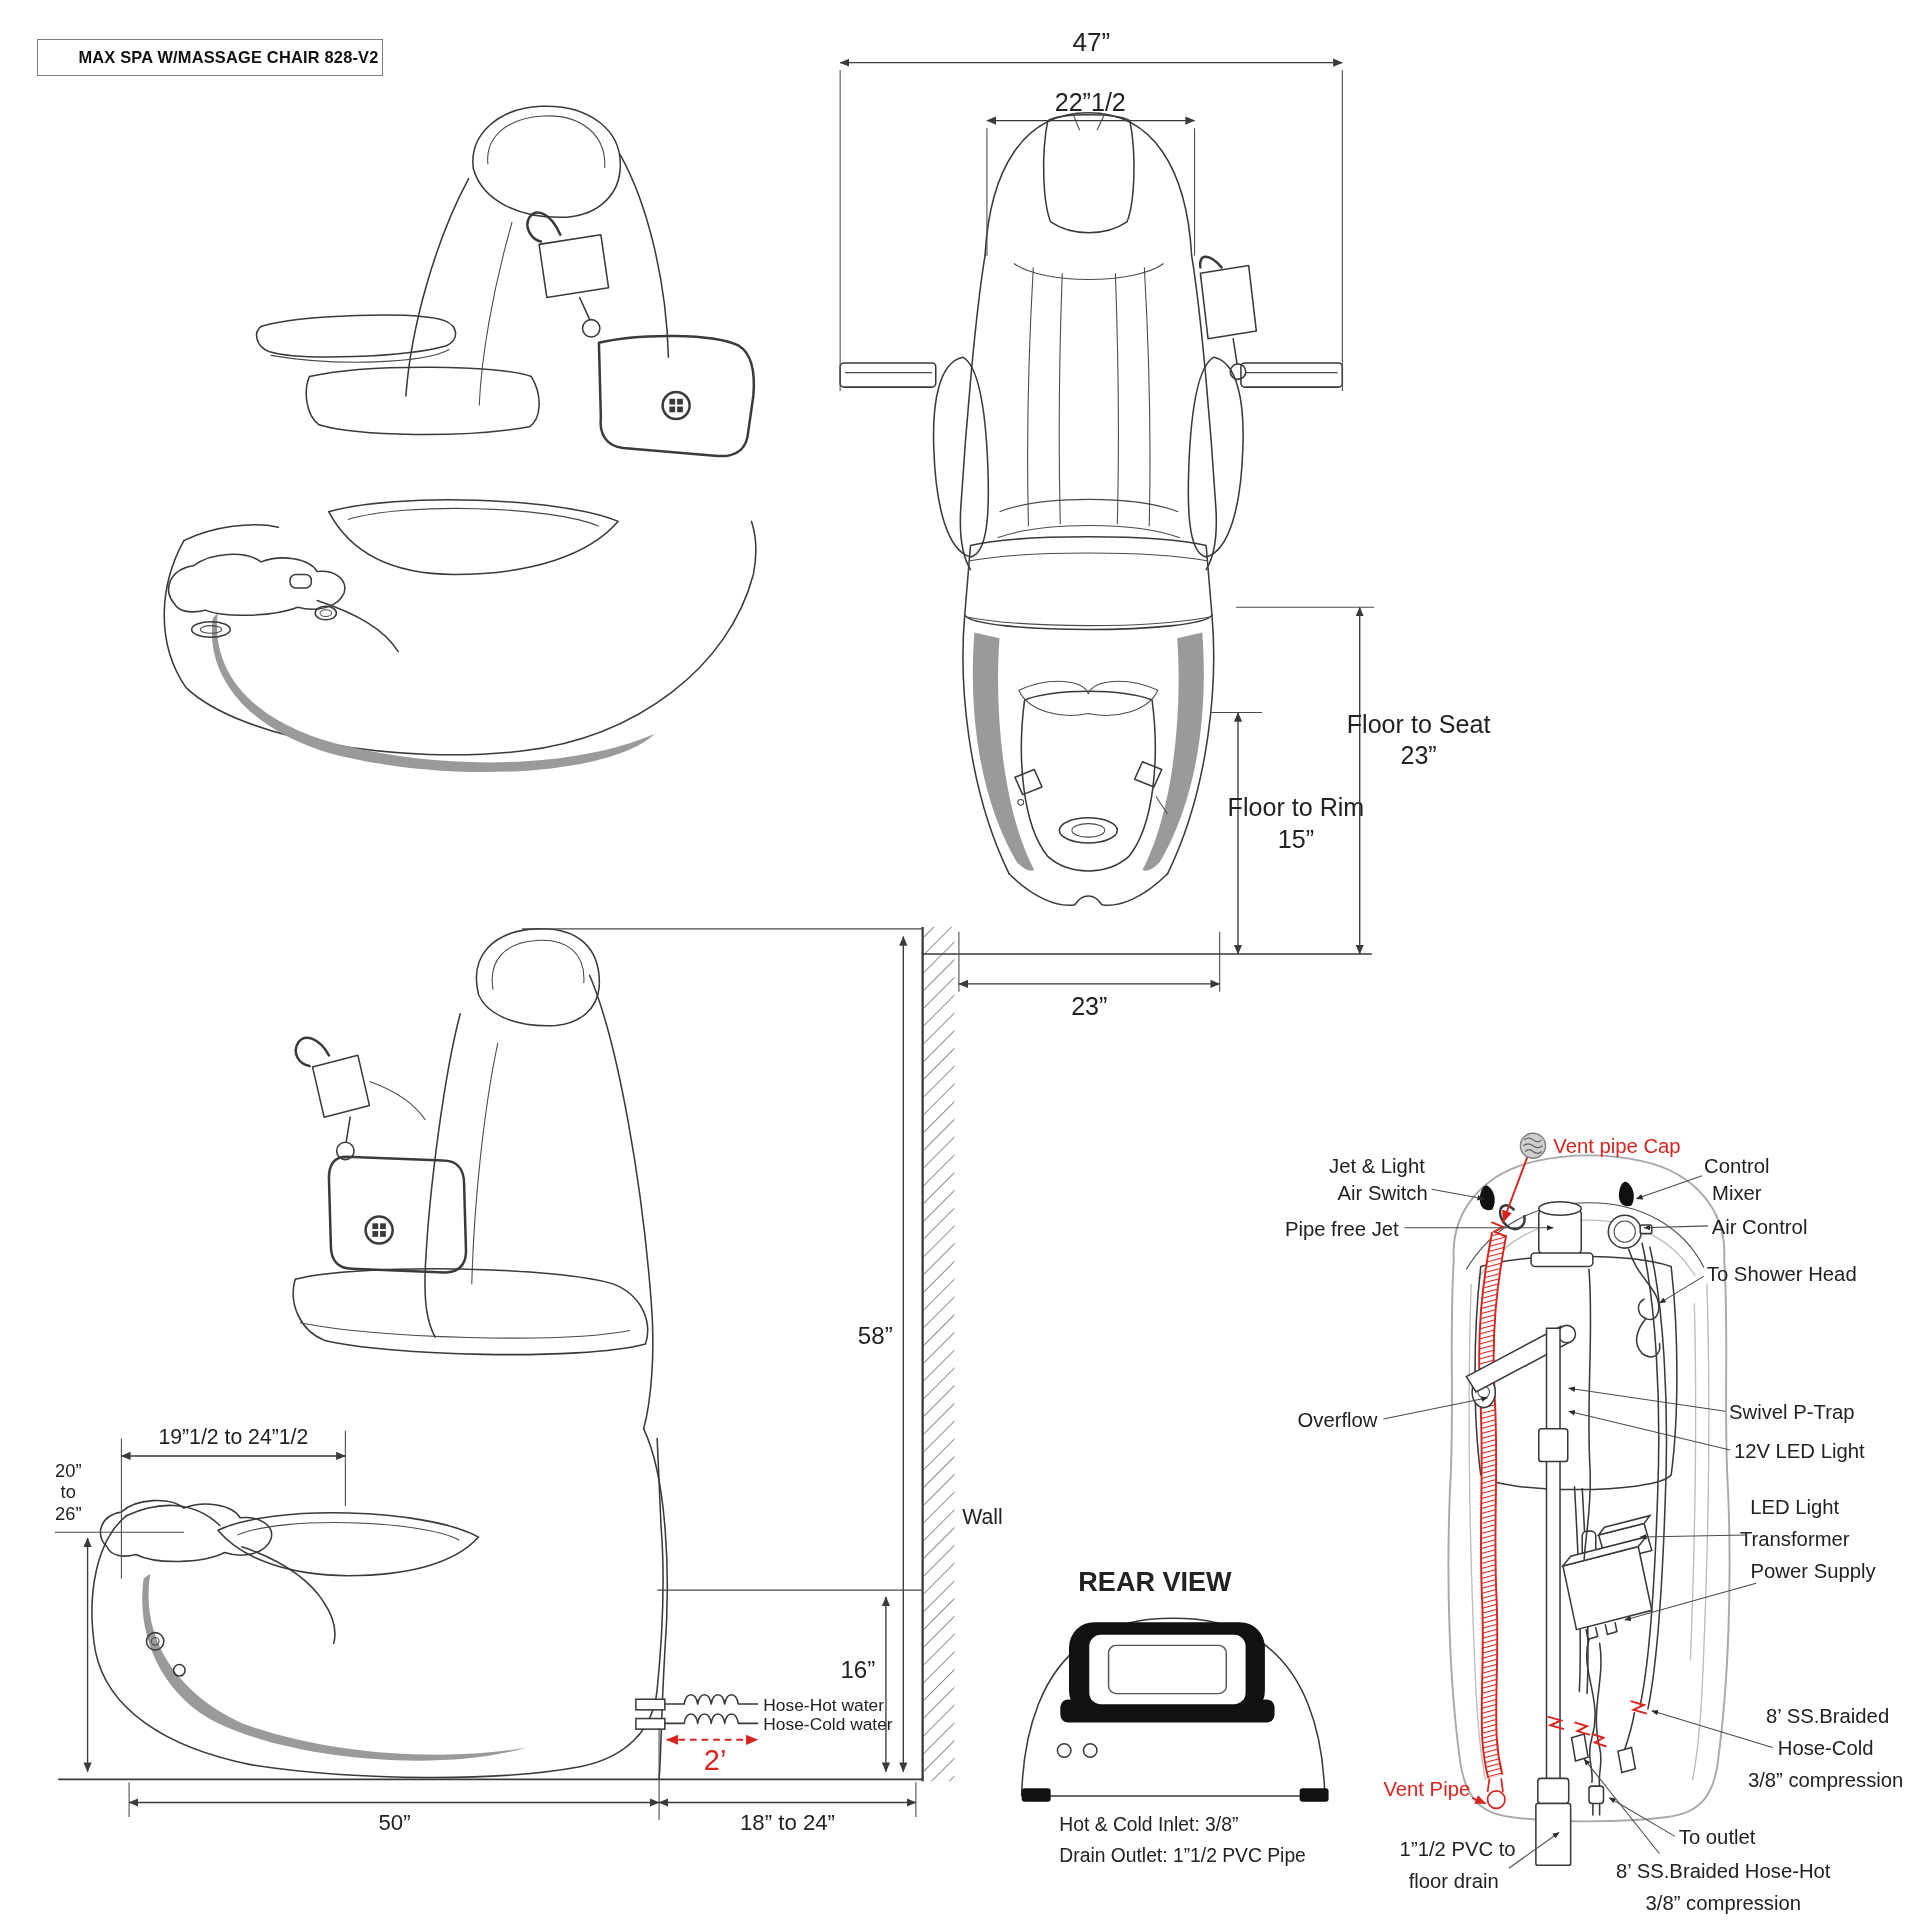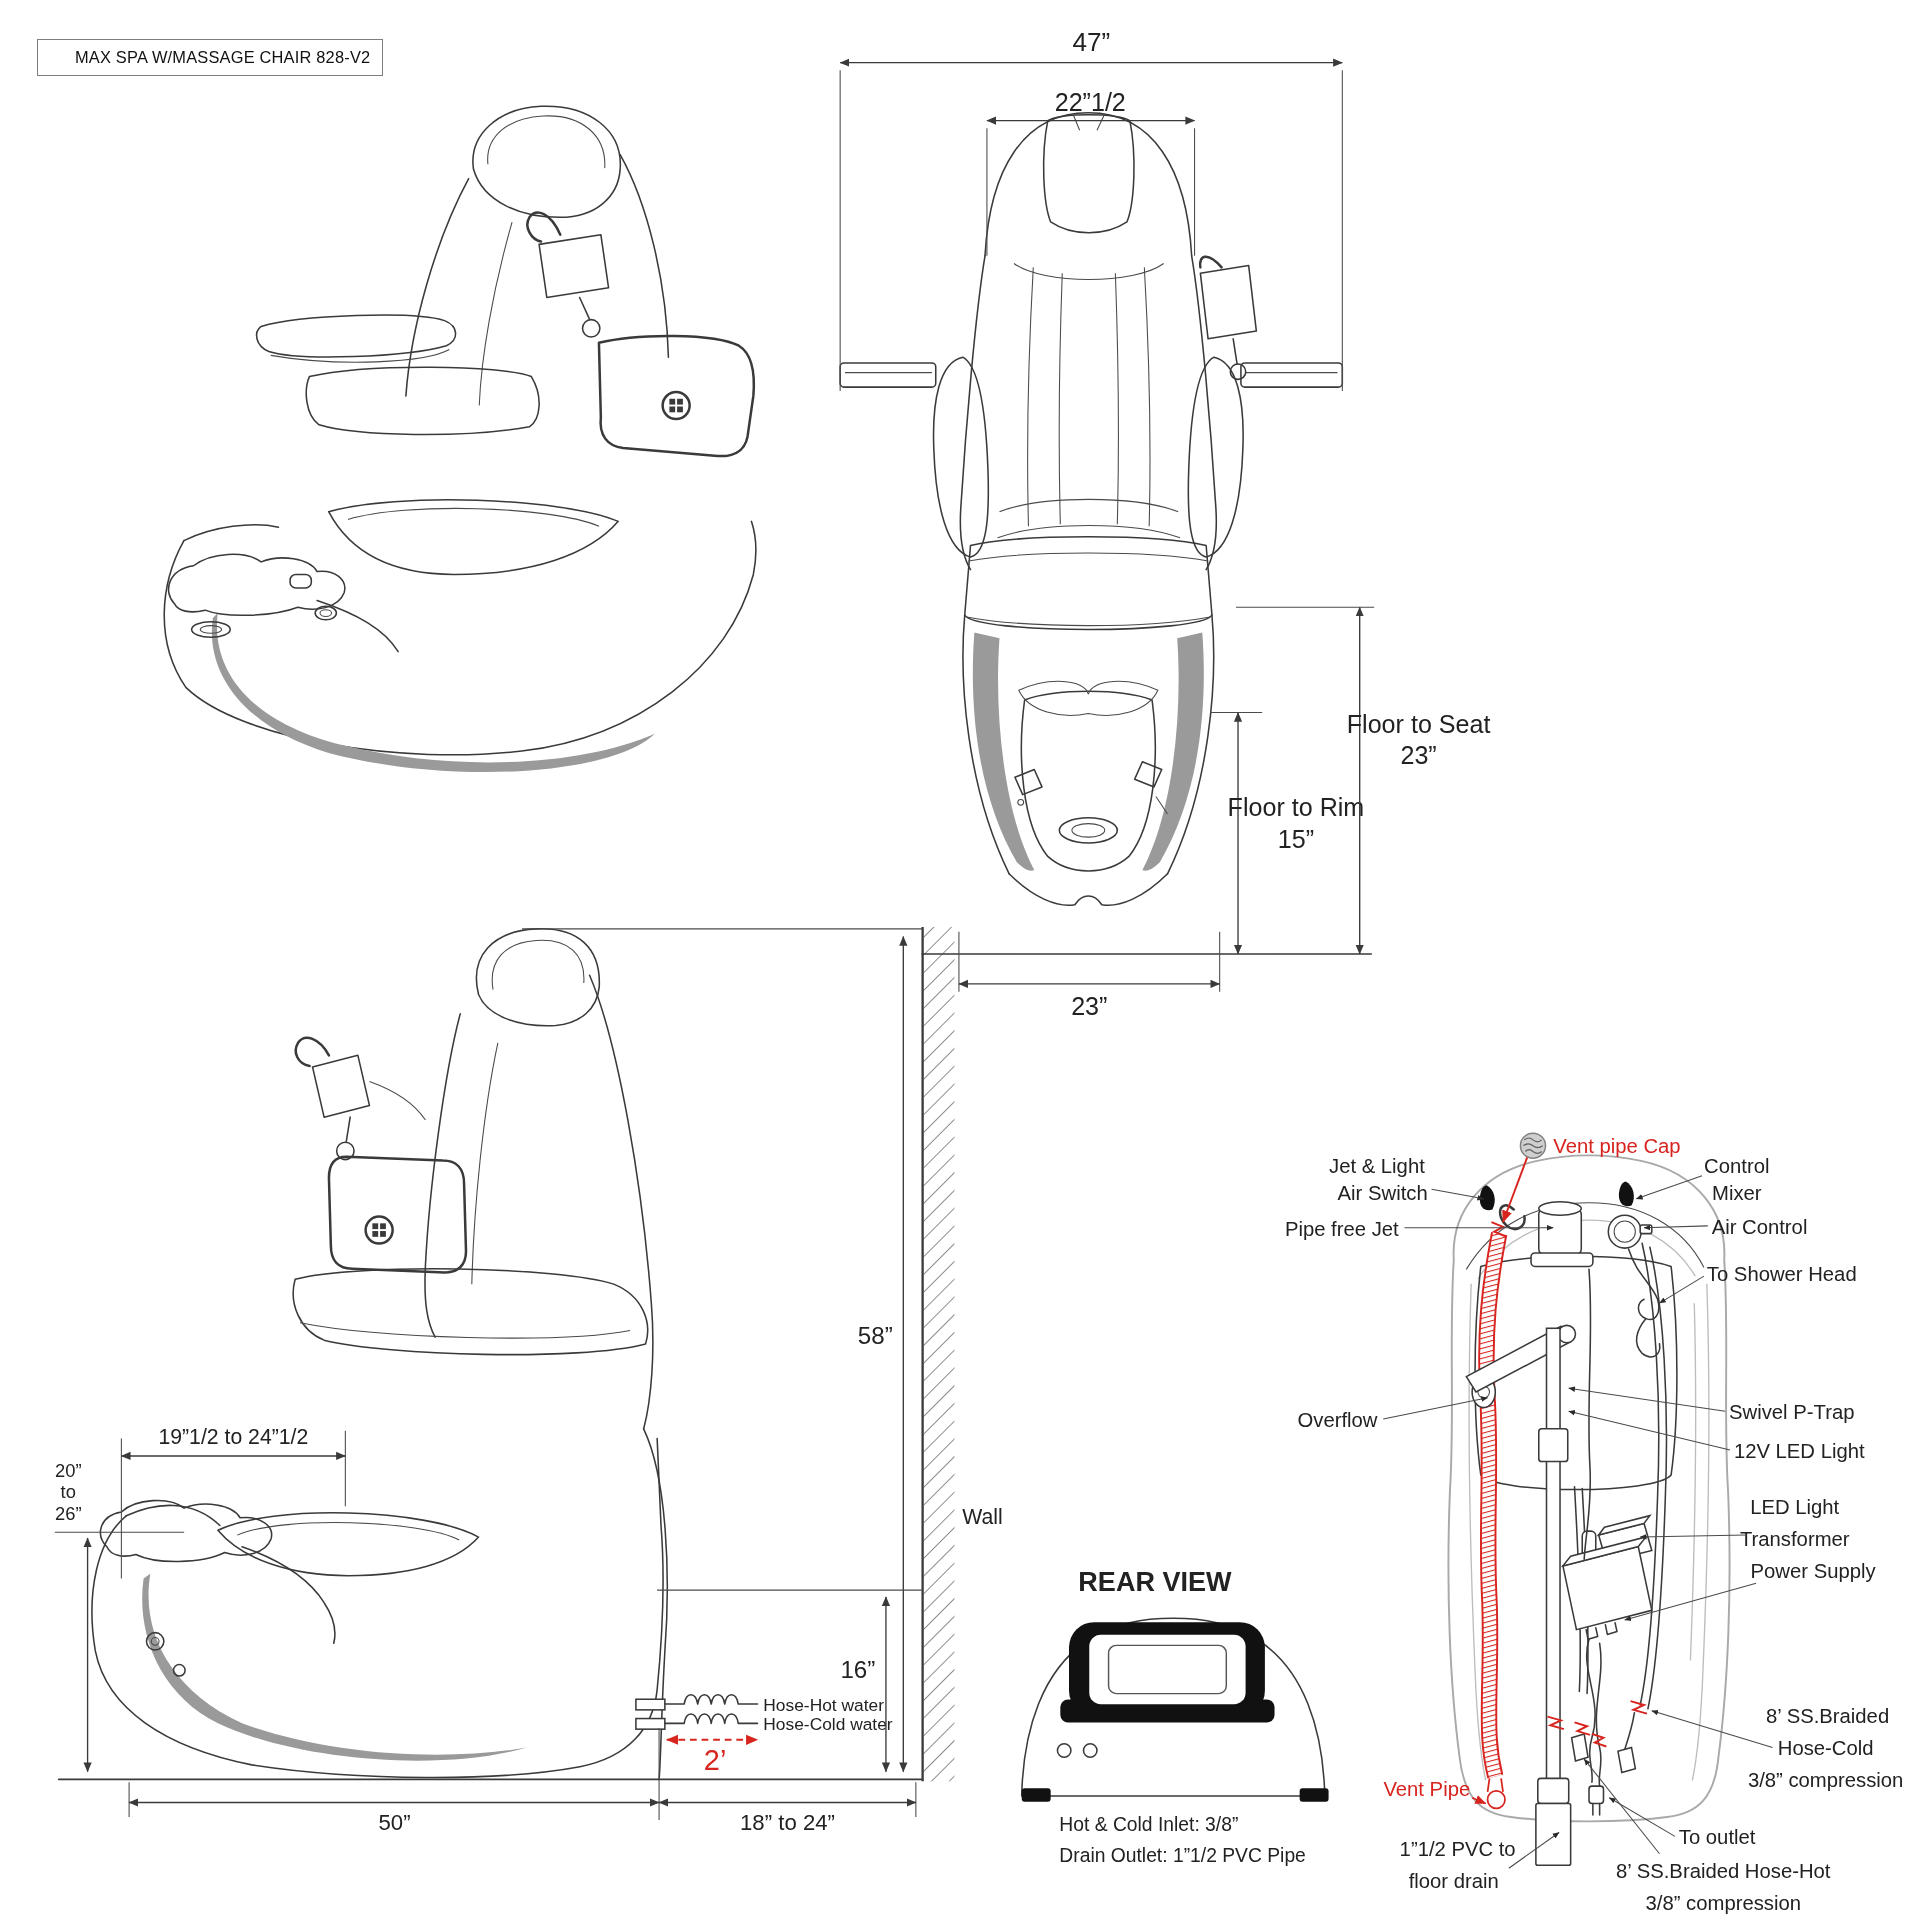--- a/index.html
+++ b/index.html
@@ -1,20 +1,20 @@
 <!DOCTYPE html>
 <html><head>
 <meta charset="utf-8">
 <style>
   html,body{margin:0;padding:0;background:#fff;}
   .sheet{position:relative;width:1931px;height:1931px;background:#fff;overflow:hidden;
          font-family:"Liberation Sans",sans-serif;color:#2b2b2b;}
   .titlebox{position:absolute;left:37px;top:39px;width:346px;height:37px;border:1.9px solid #7d7d7d;
             box-sizing:border-box;display:flex;align-items:center;padding-left:37px;
-            font-size:16.4px;font-weight:normal;letter-spacing:0.2px;color:#111;}
+            font-size:16.4px;font-weight:bold;letter-spacing:0.2px;color:#111;justify-content:center;}
   svg{position:absolute;overflow:visible;}
   .ln{fill:none;stroke:#3a3a3a;stroke-width:1.6;stroke-linecap:round;stroke-linejoin:round;}
   .ln2{fill:none;stroke:#3a3a3a;stroke-width:2.6;stroke-linecap:round;stroke-linejoin:round;}
   .thin{fill:none;stroke:#4a4a4a;stroke-width:1.1;}
   .dim{fill:none;stroke:#3a3a3a;stroke-width:1.4;}
   .shell{fill:none;stroke:#a9a9a9;stroke-width:2;}
   .shell2{fill:none;stroke:#bdbdbd;stroke-width:1.4;}
   .wht{fill:#fff;stroke:#3a3a3a;stroke-width:1.6;}
   .red{stroke:#d8241e;fill:none;}
   .txt{font-family:"Liberation Sans",sans-serif;fill:#222;}

